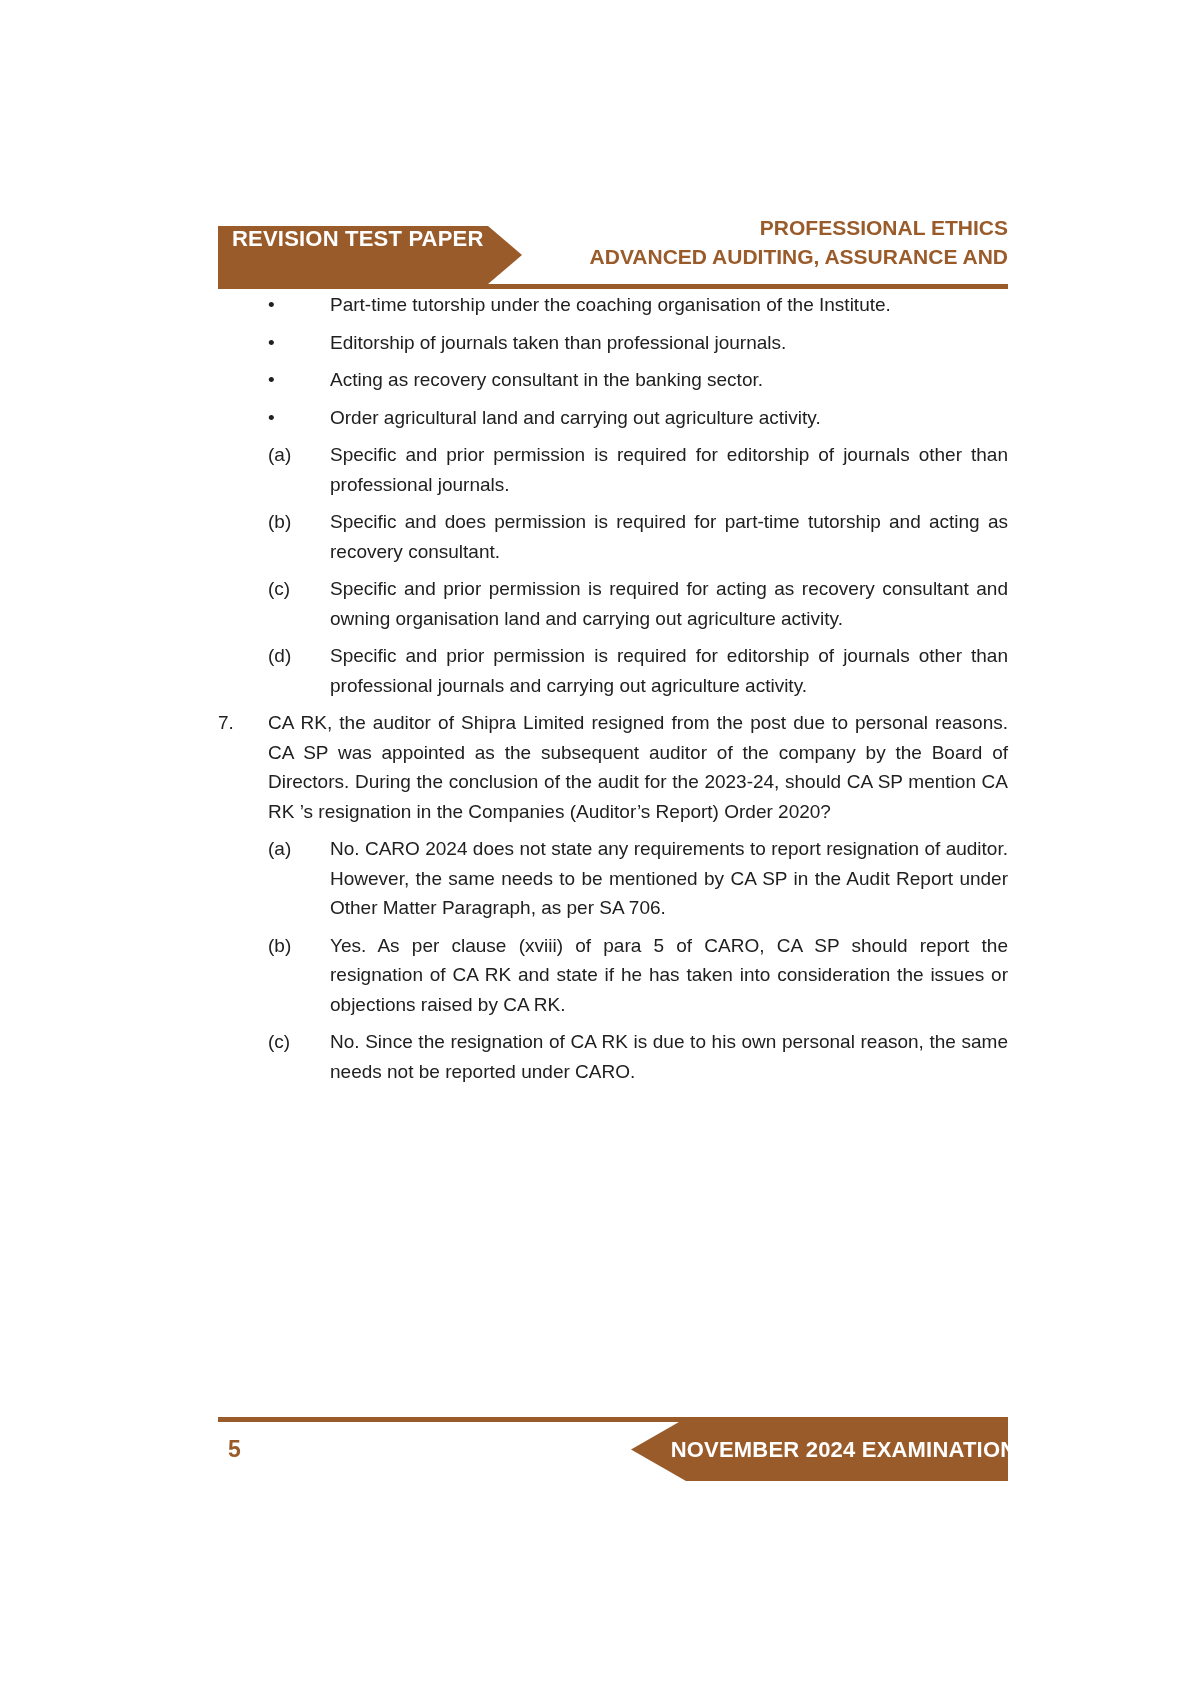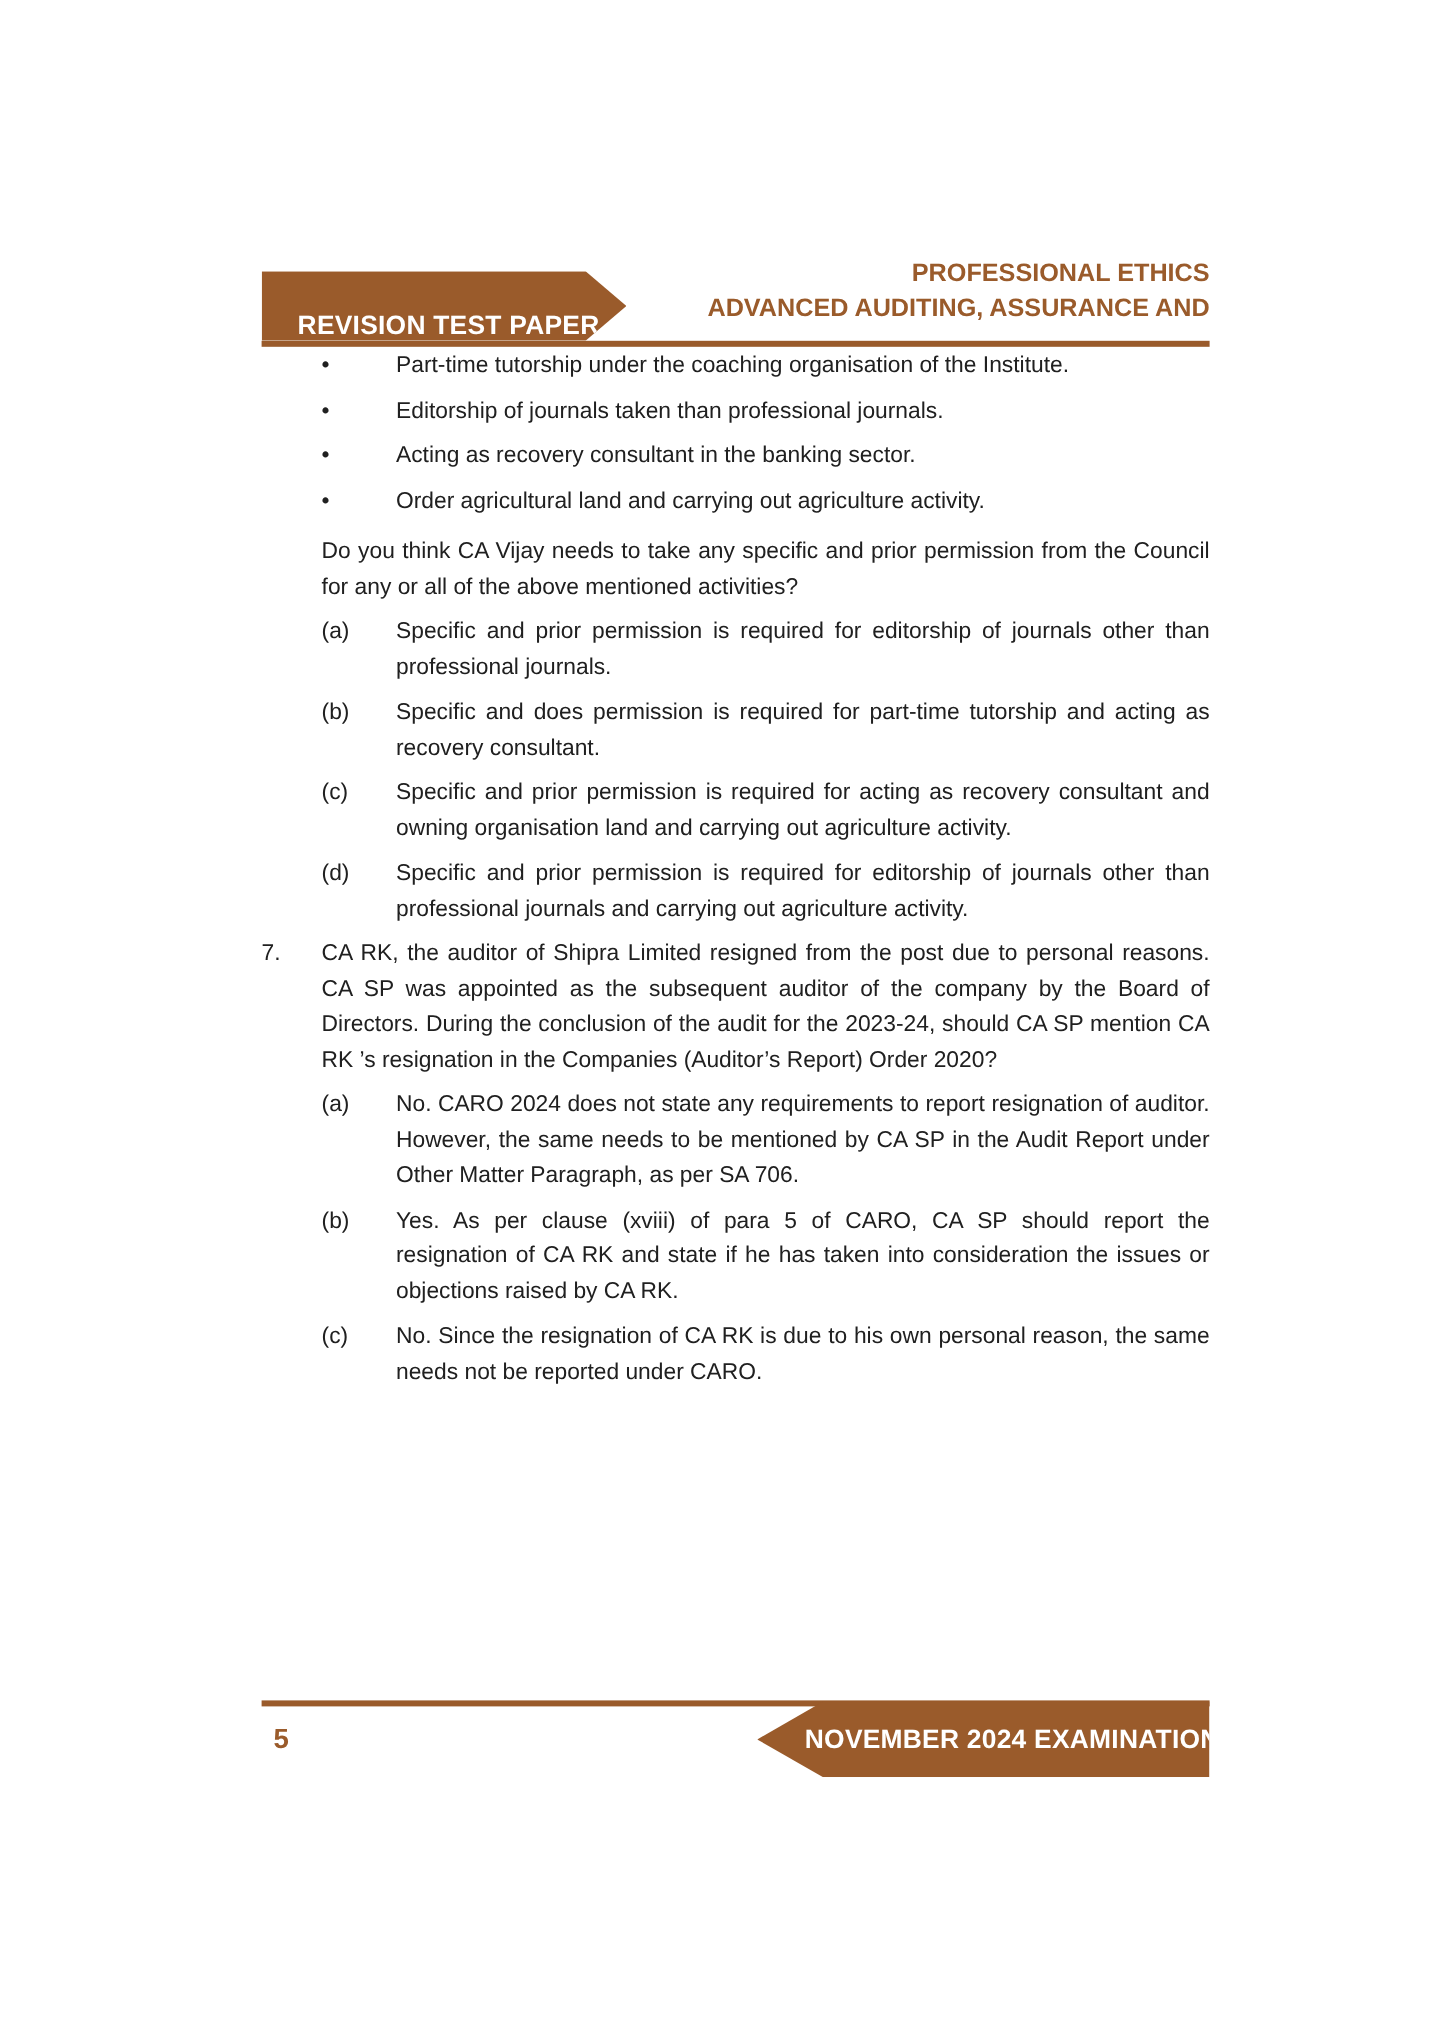--- a/index.html
+++ b/index.html
@@ -19,22 +19,22 @@
     left: 218px; top: 213px;
     width: 790px; height: 71px;
     border-bottom: 5px solid #9A5B2B;
   }
   .header-banner {
     position: absolute;
     left: 0; bottom: 0;
     width: 304px; height: 58px;
     background: #9A5B2B;
     clip-path: polygon(0 0, calc(100% - 34px) 0, 100% 50%, calc(100% - 34px) 100%, 0 100%);
-    display: flex; align-items: flex-end;
-    padding-left: 30px; box-sizing: border-box;
+    display: flex; align-items: flex-start;
+    padding-left: 14px; box-sizing: border-box;
   }
   .header-banner span {
     color: #ffffff; font-weight: bold; font-size: 22px; letter-spacing: 0.2px;
     white-space: nowrap;
   }
   .header-title {
     position: absolute;
     right: 0; top: 0;
     text-align: right;
     color: #9A5B2B; font-weight: bold; font-size: 21px; line-height: 29px;
@@ -114,21 +114,20 @@
       </div>
       <div class="b-row">
         <span class="b-marker">•</span>
         <div class="b-text">Acting as recovery consultant in the banking sector.</div>
       </div>
       <div class="b-row">
         <span class="b-marker">•</span>
         <div class="b-text">Order agricultural land and carrying out agriculture activity.</div>
       </div>
 
-      <p class="intro-par">Do you think CA Vijay needs to take any specific and prior permission from the Council for any or all of the above mentioned activities?</p>
 
       <div class="opt-row">
         <span class="opt-label">(a)</span>
         <div class="opt-text">Specific and prior permission is required for editorship of journals other than professional journals.</div>
       </div>
       <div class="opt-row">
         <span class="opt-label">(b)</span>
         <div class="opt-text">Specific and does permission is required for part-time tutorship and acting as recovery consultant.</div>
       </div>
       <div class="opt-row">

